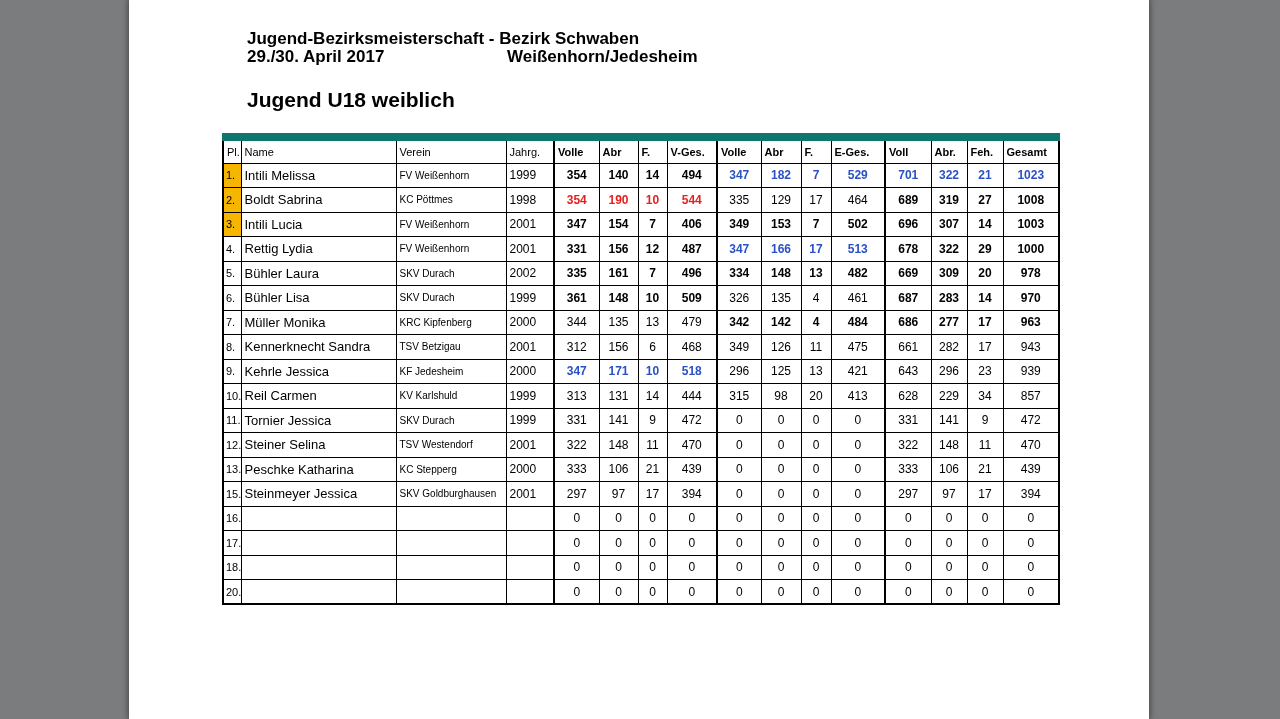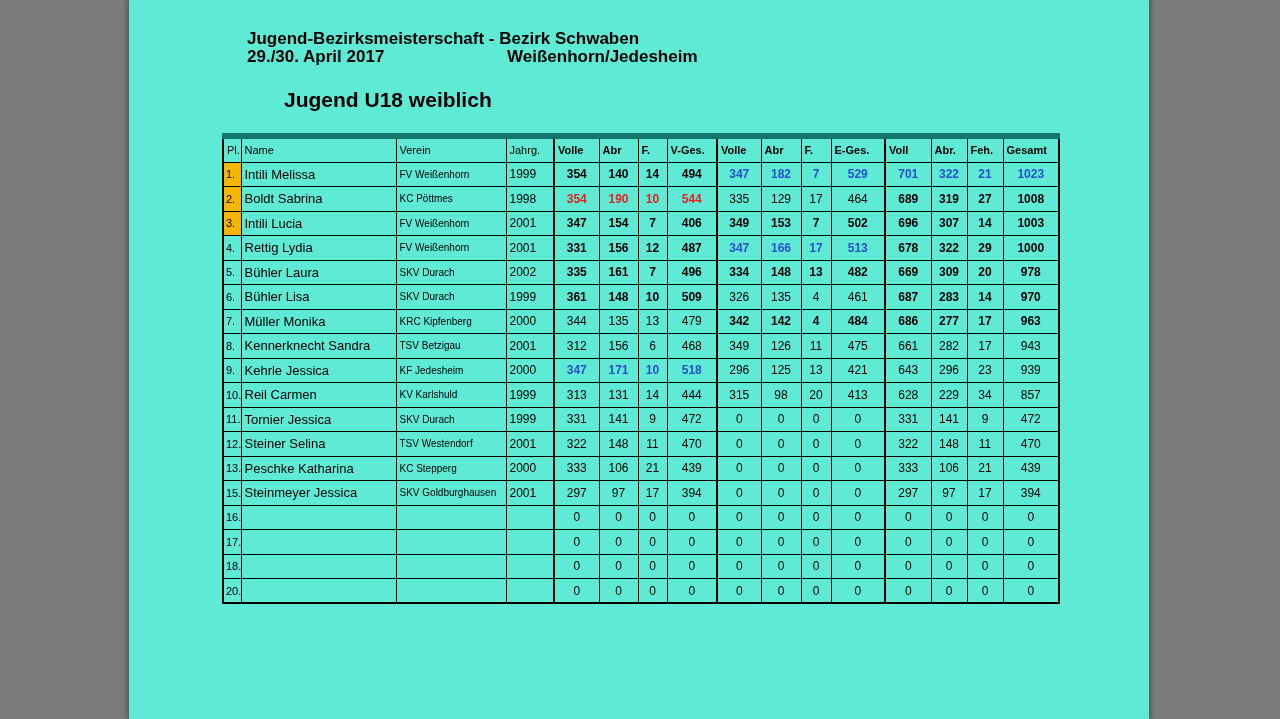--- a/index.html
+++ b/index.html
@@ -4,35 +4,35 @@
 <style>
   html,body{margin:0;padding:0;}
   body{
     width:1280px;height:719px;overflow:hidden;
     background:#7b7c7e;
     font-family:"Liberation Sans","DejaVu Sans",sans-serif;
     position:relative;
   }
   .page{
     position:absolute;left:129px;top:0;width:1020px;height:719px;
-    background:#5eead4;
+    background:#ffffff;
     box-shadow:0 0 6px 1px rgba(0,0,0,0.45);
   }
   .doc-title{
     position:absolute;left:118px;top:29px;
     font-size:17px;font-weight:700;color:#000;white-space:nowrap;
   }
   .doc-subline{
     position:absolute;left:118px;top:47px;width:640px;
     font-size:17px;font-weight:700;color:#000;white-space:nowrap;
   }
   .doc-location{position:absolute;left:260px;top:0;}
   .category-title{
     position:absolute;left:118px;top:88px;
-    font-size:21px;font-weight:700;color:#000;white-space:nowrap;margin-left:37px;
+    font-size:21px;font-weight:700;color:#000;white-space:nowrap;
   }
   .tblwrap{position:absolute;left:93px;top:133px;}
   table{
     border-collapse:collapse;table-layout:fixed;width:836px;
     font-family:"Liberation Sans","DejaVu Sans",sans-serif;
   }
   td,th{
     border:1px solid #000;padding:0 3px;overflow:hidden;white-space:nowrap;
     font-size:12px;color:#000;vertical-align:middle;
   }
@@ -54,21 +54,21 @@
   td.name{font-size:13px;}
   td.verein{font-size:10px;margin-top:32px;}
   td.jahrg{text-align:left;}
   td.num{text-align:center;}
   .w-bold{font-weight:700;}
   .w-red{font-weight:700;color:var(--red,#e62020);}
   .w-blue{font-weight:700;color:var(--blue,#2a50c8);}
   
   .b-left{border-left:2px solid #000;}
   .b-right{border-right:2px solid #000;}
-  .b-top{border-top:6px solid #0f766e;}
+  .b-top{border-top:8px solid #0f766e;}
   .b-bottom{border-bottom:2px solid #000;}
 </style>
 </head>
 <body style="background: rgb(123, 124, 126);">
 
 <div class="page">
 
   <div class="doc-title">Jugend-Bezirksmeisterschaft - Bezirk Schwaben</div>
 
   <div class="doc-subline">

